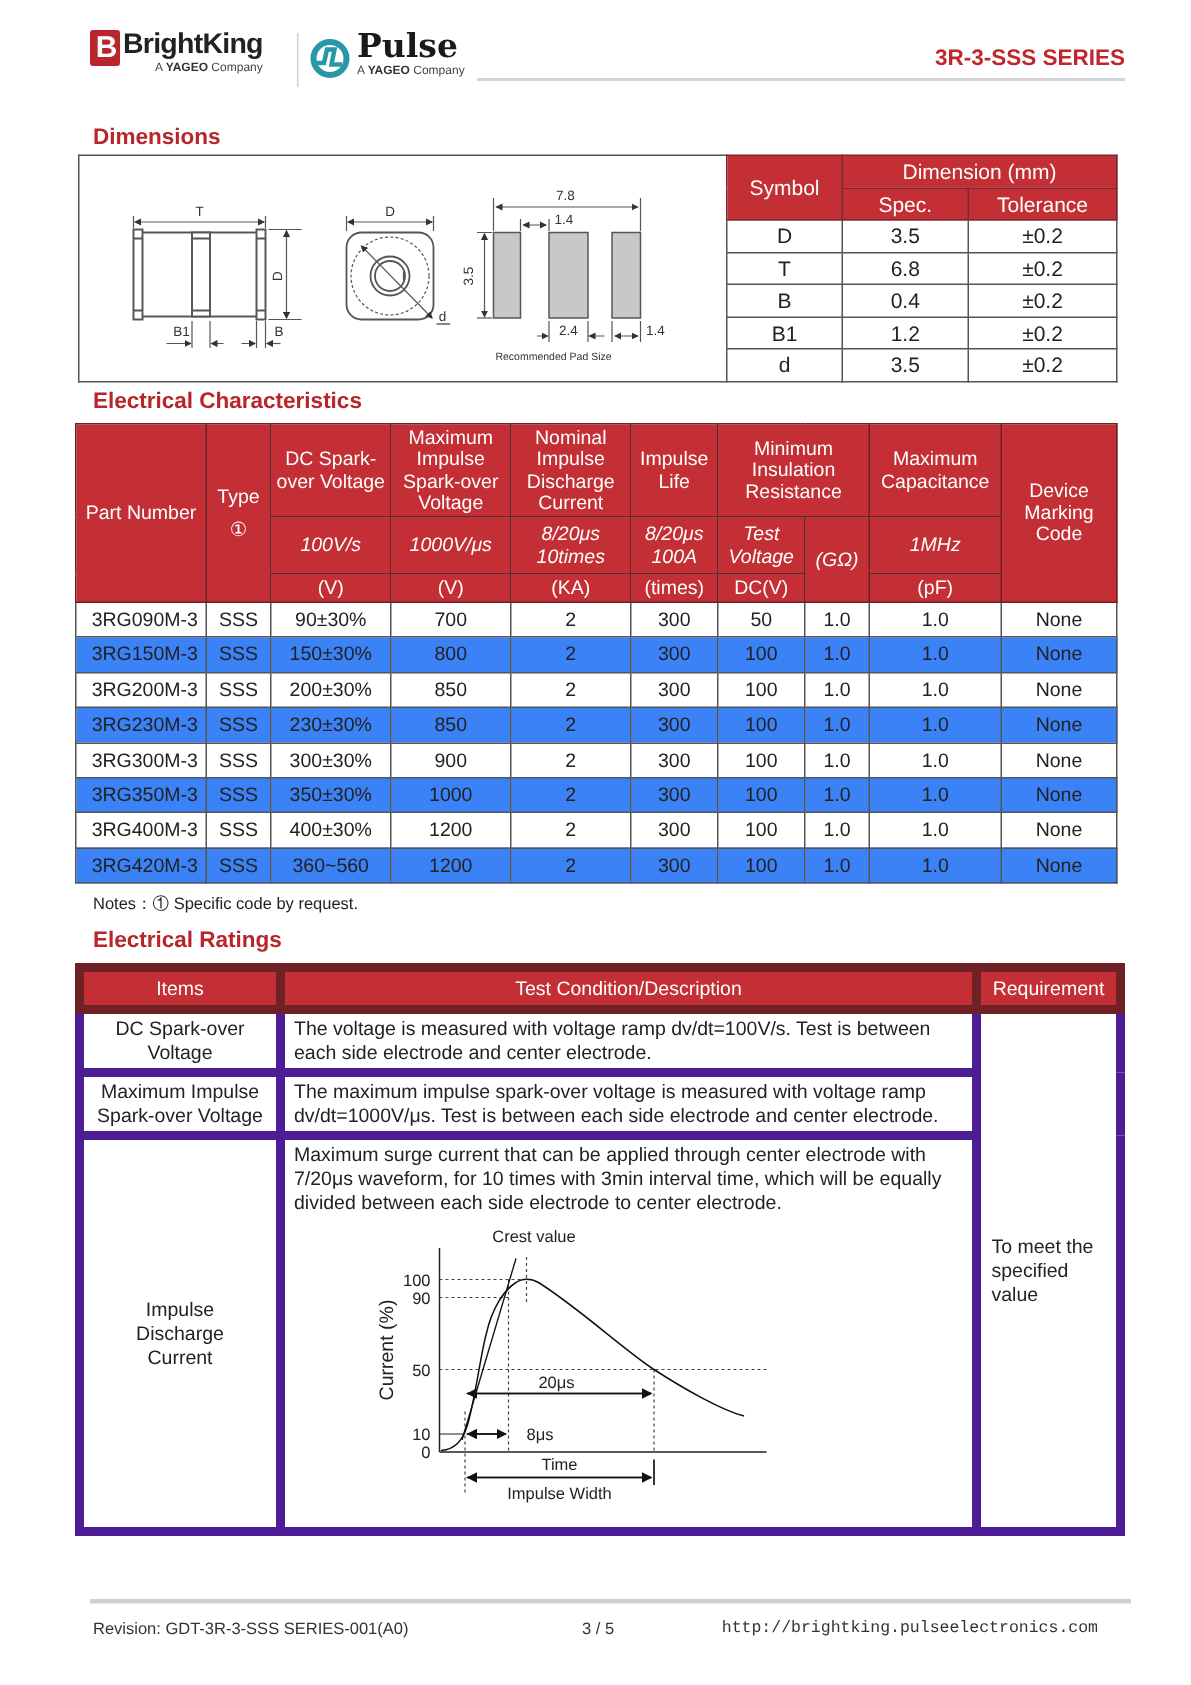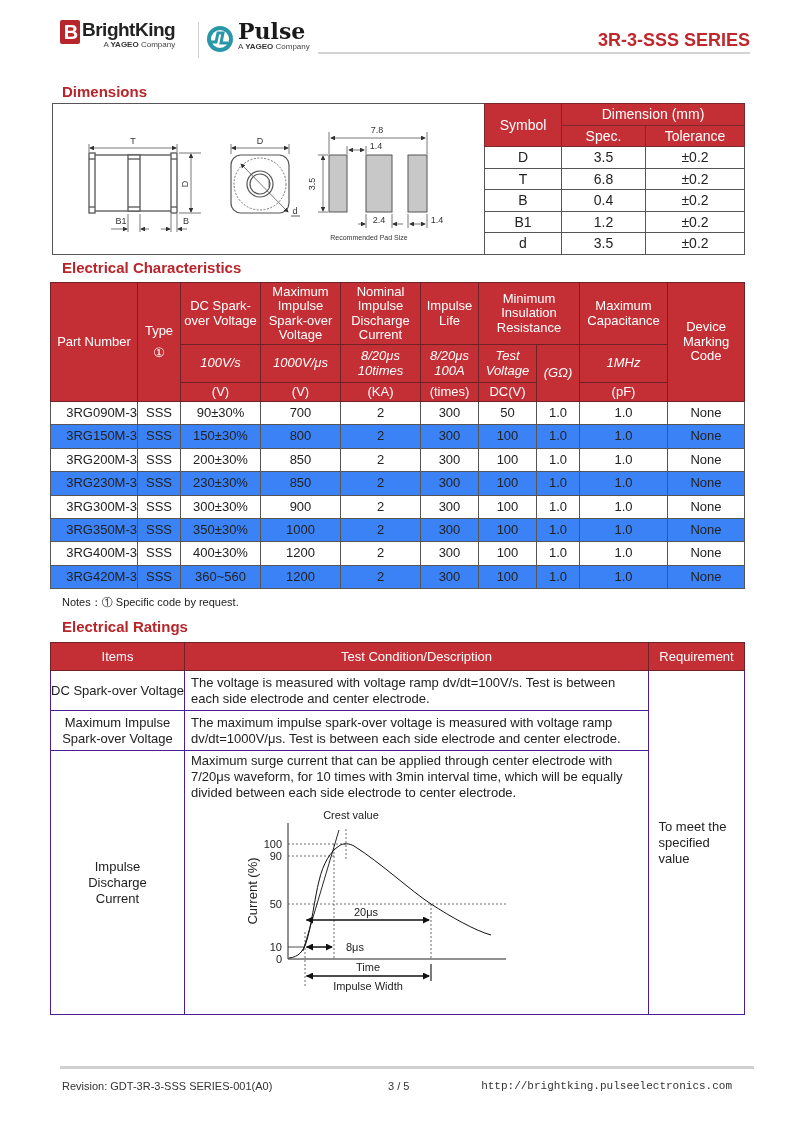--- a/index.html
+++ b/index.html
@@ -15,47 +15,47 @@
   .bk-sub { font-size: 8px; color: #444; text-align: right; line-height: 10px; }
   .bk-sub b { color: #333; font-weight: 900; }
   .logo-sep { position: absolute; left: 138px; top: 2px; width: 1px; height: 36px; background: #cfcfcf; }
   .logo-pulse { position: absolute; left: 146px; top: 0; display: flex; align-items: flex-end; }
   .pulse-mark { width: 30px; height: 28px; }
   .pulse-text { margin-left: 2px; }
   .pulse-name { font-family: "DejaVu Serif", serif; font-size: 22px; font-weight: bold; color: #1a1a1a; line-height: 22px; }
   .pulse-sub { font-size: 8px; color: #444; line-height: 10px; }
   .pulse-sub b { font-weight: 900; color: #333; }
   .header-line { position: absolute; left: 258px; top: 32px; width: 432px; height: 2px; background: #d3d3d3; }
-  .series-title { position: absolute; right: 0; top: 10px; font-size: 18px; font-weight: bold; color: #c0272d; }
+  .series-title { position: absolute; right: 0; top: 10px; font-size: 15px; font-weight: bold; color: #c0272d; }
 
   
   .section-title { position: absolute; left: 62px; font-size: 15px; font-weight: bold; color: #b8252a; }
 
   
   .dim-box { position: absolute; left: 52px; top: 103px; width: 432px; height: 152px; border: 1px solid #555; border-right: none; }
   .dim-svg { position: absolute; left: 0; top: 0; }
 
   table { border-collapse: collapse; }
   .red { background: #c32f35; color: #fff; }
   .dim-table { position: absolute; left: 484px; top: 103px; width: 261px; font-size: 14px; }
   .dim-table td { border: 1px solid #555; text-align: center; height: 21.5px; padding: 0; }
   .dim-table td.red { border-color: #7a2a2e; }
 
   
   .ec-table { position: absolute; left: 50px; top: 282px; width: 694px; font-size: 13px; table-layout: fixed; }
   .ec-table td { border: 1px solid #555; text-align: center; padding: 0; line-height: 14.5px; }
   .ec-table thead td { border-color: #6e2226; }
   .ec-table tbody td { height: 23.4px; }
   .ec-table tbody tr.alt td { background: #3b82f6; }
-  .ec-table tbody td:first-child { text-align: right; padding-left: 5px; }
+  .ec-table tbody td:first-child { text-align: center; padding-left: 5px; }
   .notes { position: absolute; left: 62px; top: 595px; font-size: 11px; color: #222; }
 
   
   .er-table { position: absolute; left: 50px; top: 642px; width: 694px; font-size: 13px; table-layout: fixed; }
-  .er-table td { border: 1px solid #4c1d95; padding: 0; line-height: 16px; vertical-align: middle; }
+  .er-table td { border: 6px solid #4c1d95; padding: 0; line-height: 16px; vertical-align: middle; }
   .er-table thead td { text-align: center; height: 28px; border-color: #6e2226; }
   .er-table td.item { text-align: center; }
   .er-table td.desc { padding: 2px 6px; }
   .er-table td.req { text-align: left; }
   .impulse-desc { vertical-align: top !important; }
   .chart-wrap { position: relative; height: 195px; }
 
   
   .footer-line { position: absolute; left: 60px; top: 1066px; width: 694px; height: 3px; background: #d0d0d0; }
   .footer { position: absolute; top: 1080px; font-size: 11px; color: #333; }

